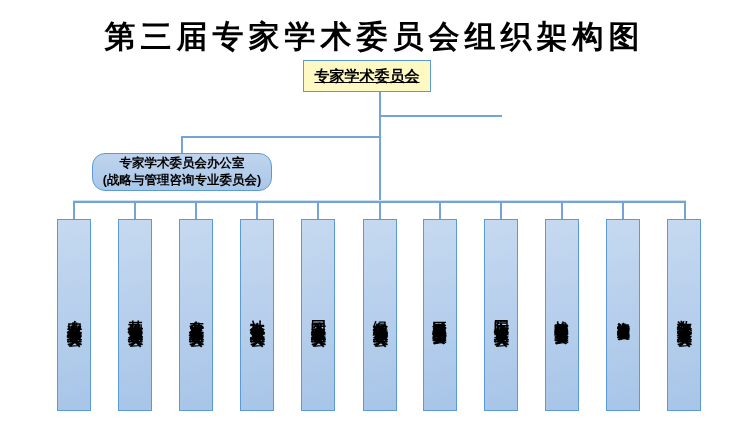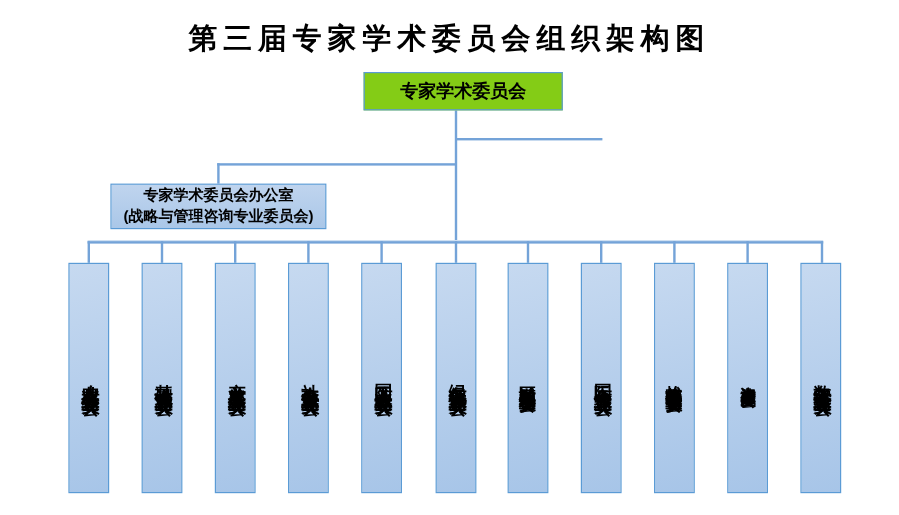--- a/index.html
+++ b/index.html
@@ -11,51 +11,53 @@
     overflow: hidden;
     font-family: "Liberation Sans", "DejaVu Sans", sans-serif;
     color: #000;
   }
   .title {
     position: absolute;
     top: 16px;
     left: 0;
     width: 749px;
     text-align: center;
-    font-size: 24px;
+    font-size: 31px;
     font-weight: 800;
     letter-spacing: 5px;
     font-family: "DejaVu Serif", "Liberation Serif", serif;
   }
   .box {
     position: absolute;
     box-sizing: border-box;
     border: 1.5px solid #5b9bd5;
     display: flex;
     align-items: center;
     justify-content: center;
     text-align: center;
     font-weight: 700;
   }
   .root-box {
-    left: 303px; top: 60px; width: 166px; height: 32px;
-    background: #84cc16;
+    left: 303px; top: 60px; width: 128px; height: 32px;
+    background: #fef9c3;
     font-size: 15px;
+    text-decoration: underline;
   }
   .special-box {
     left: 502px; top: 100px; width: 157px; height: 32px;
     background: linear-gradient(to bottom, #b9d0ec 0%, #a3c2e6 100%);
     font-size: 15px;
   }
   .office-box {
     left: 92px; top: 153px; width: 180px; height: 38px;
     background: linear-gradient(to bottom, #bfd4ee 0%, #aac7e8 100%);
     font-size: 12.5px;
     line-height: 1.35;
     flex-direction: column;
+    border-radius: 13px;
   }
   .cbox {
     position: absolute;
     top: 219px;
     width: 34px;
     height: 192px;
     box-sizing: border-box;
     border: 1.5px solid #5b9bd5;
     background: linear-gradient(165deg, #c6d9f0 0%, #a7c5e8 100%);
     display: flex;

